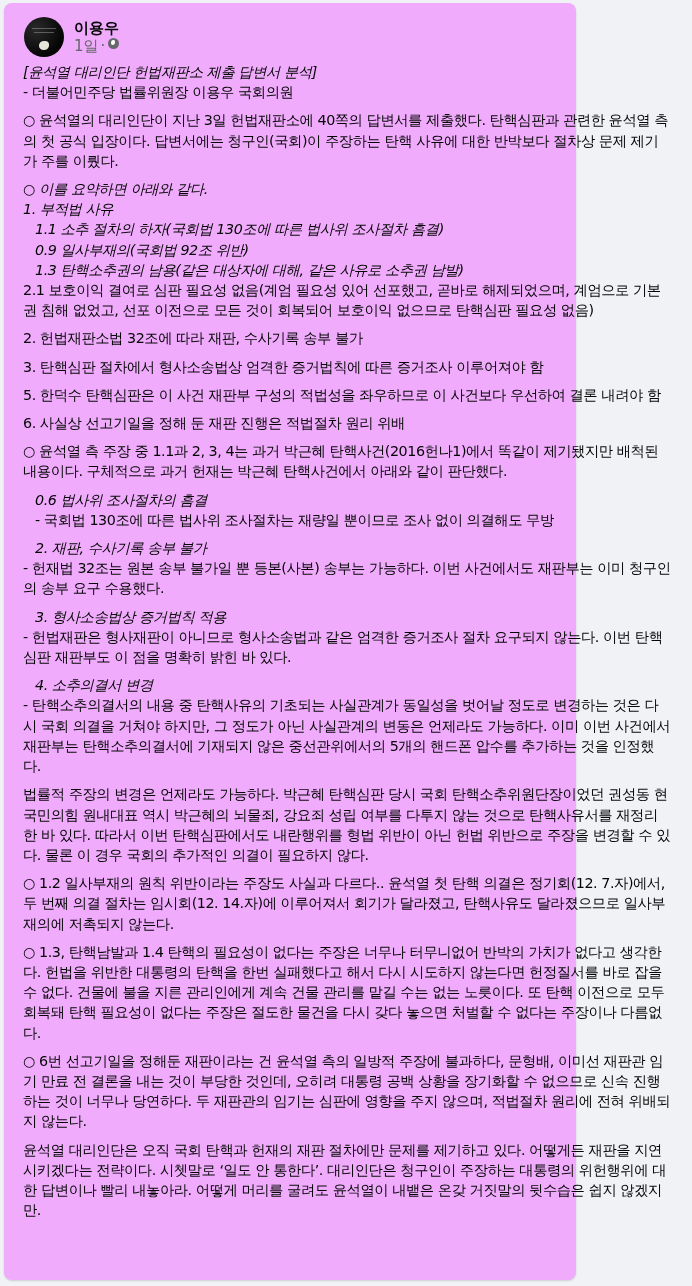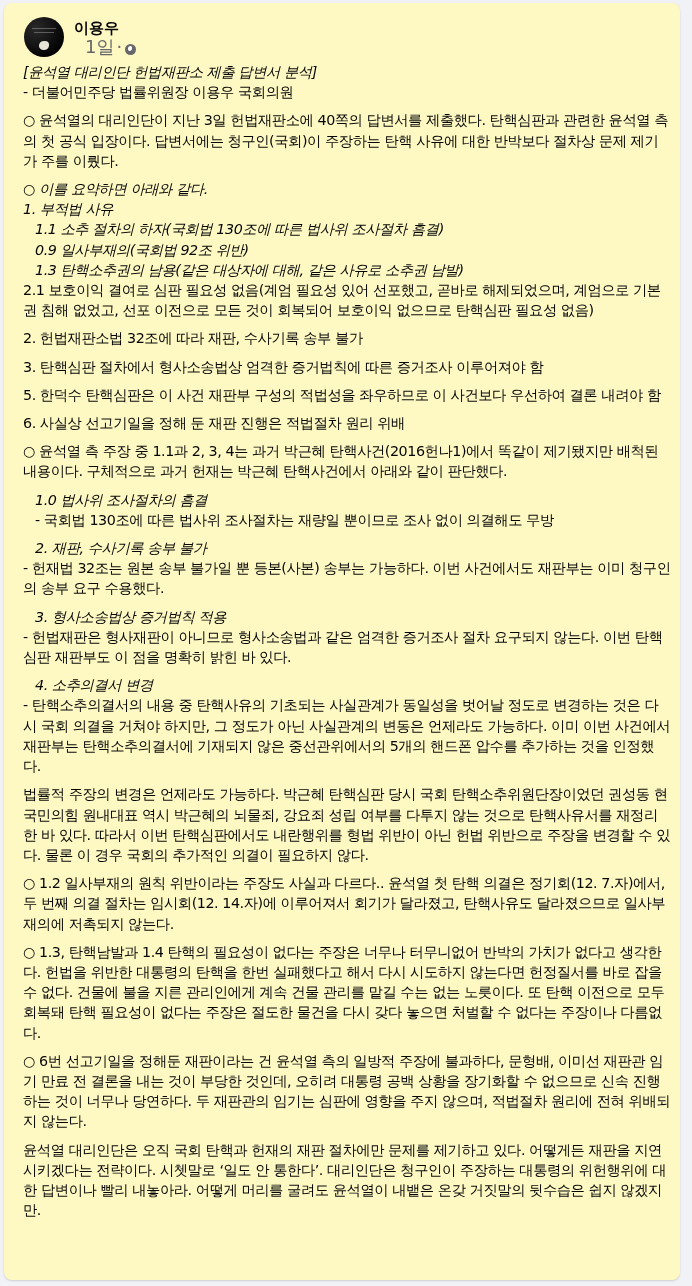--- a/index.html
+++ b/index.html
@@ -2,42 +2,42 @@
 <html><head>
 <meta charset="utf-8">
 <style>
   html, body { margin: 0; padding: 0; }
   body {
     width: 692px; height: 1286px; overflow: hidden;
     background: #f0f2f5;
     font-family: "DejaVu Sans", "Liberation Sans", sans-serif;
   }
   .card {
-    position: absolute; left: 4px; top: 3px; width: 676px; height: 1277px;
-    background: #fef9c3; border-radius: 8px;
+    position: absolute; left: 4px; top: 3px; width: 572px; height: 1277px;
+    background: #f0abfc; border-radius: 8px;
     box-shadow: 0 1px 2px rgba(0,0,0,0.15);
   }
   .header { position: absolute; left: 20px; top: 14px; display: flex; align-items: center; }
   .avatar {
     width: 40px; height: 40px; border-radius: 50%;
     background: radial-gradient(circle at 30% 30%, #2a2a2a, #050505 70%);
     position: relative; overflow: hidden;
   }
   .avatar .txt1, .avatar .txt2 {
     position: absolute; left: 8px; height: 1px; background: #888; opacity: .6;
   }
   .avatar .txt1 { top: 11px; width: 24px; }
   .avatar .txt2 { top: 15px; width: 20px; left: 10px; }
   .avatar .blob {
     position: absolute; left: 15px; top: 24px; width: 10px; height: 9px;
     border-radius: 50% 40% 50% 45%; background: #e8e4d8;
   }
   .meta { margin-left: 10px; }
   .author { font-size: 15px; font-weight: bold; color: #050505; line-height: 19px; }
-  .sub { font-size: 18px; color: #65676b; line-height: 17px; display: flex; align-items: flex-end; margin-left: 11px; }
+  .sub { font-size: 15px; color: #65676b; line-height: 17px; display: flex; align-items: flex-start; }
   .globe {
     display: inline-block; width: 11px; height: 11px; border-radius: 50%;
     background: #65676b; margin-left: 3px; position: relative;
   }
   .globe::after {
     content: ""; position: absolute; left: 3px; top: 2px; width: 4px; height: 5px;
     background: #fff; border-radius: 50% 30% 60% 40%;
   }
   .body {
     position: absolute; left: 19px; top: 59px; width: 648px;
@@ -78,21 +78,21 @@
     <p class="p tight indent"> 1.1 소추 절차의 하자(국회법 130조에 따른 법사위 조사절차 흠결)</p>
     <p class="p tight indent"> 0.9 일사부재의(국회법 92조 위반)</p>
     <p class="p tight indent"> 1.3 탄핵소추권의 남용(같은 대상자에 대해, 같은 사유로 소추권 남발)</p>
     <p class="p"> 2.1 보호이익 결여로 심판 필요성 없음(계엄 필요성 있어 선포했고, 곧바로 해제되었으며, 계엄으로 기본권 침해 없었고, 선포 이전으로 모든 것이 회복되어 보호이익 없으므로 탄핵심판 필요성 없음)</p>
     <p class="p">2. 헌법재판소법 32조에 따라 재판, 수사기록 송부 불가</p>
     <p class="p">3. 탄핵심판 절차에서 형사소송법상 엄격한 증거법칙에 따른 증거조사 이루어져야 함</p>
     <p class="p">5. 한덕수 탄핵심판은 이 사건 재판부 구성의 적법성을 좌우하므로 이 사건보다 우선하여 결론 내려야 함</p>
     <p class="p">6. 사실상 선고기일을 정해 둔 재판 진행은 적법절차 원리 위배</p>
 
     <p class="p">○ 윤석열 측 주장 중 1.1과 2, 3, 4는 과거 박근혜 탄핵사건(2016헌나1)에서 똑같이 제기됐지만 배척된 내용이다. 구체적으로 과거 헌재는 박근혜 탄핵사건에서 아래와 같이 판단했다.</p>
-    <p class="p tight indent"> 1.0 법사위 조사절차의 흠결</p>
+    <p class="p tight indent"> 0.6 법사위 조사절차의 흠결</p>
     <p class="p indent">  - 국회법 130조에 따른 법사위 조사절차는 재량일 뿐이므로 조사 없이 의결해도 무방</p>
     <p class="p tight indent"> 2. 재판, 수사기록 송부 불가</p>
     <p class="p">  - 헌재법 32조는 원본 송부 불가일 뿐 등본(사본) 송부는 가능하다. 이번 사건에서도 재판부는 이미 청구인의 송부 요구 수용했다.</p>
     <p class="p tight indent"> 3. 형사소송법상 증거법칙 적용</p>
     <p class="p">  - 헌법재판은 형사재판이 아니므로 형사소송법과 같은 엄격한 증거조사 절차 요구되지 않는다. 이번 탄핵심판 재판부도 이 점을 명확히 밝힌 바 있다.</p>
     <p class="p tight indent"> 4. 소추의결서 변경</p>
     <p class="p">  - 탄핵소추의결서의 내용 중 탄핵사유의 기초되는 사실관계가 동일성을 벗어날 정도로 변경하는 것은 다시 국회 의결을 거쳐야 하지만, 그 정도가 아닌 사실관계의 변동은 언제라도 가능하다. 이미 이번 사건에서 재판부는 탄핵소추의결서에 기재되지 않은 중선관위에서의 5개의 핸드폰 압수를 추가하는 것을 인정했다.</p>
 
     <p class="p">법률적 주장의 변경은 언제라도 가능하다. 박근혜 탄핵심판 당시 국회 탄핵소추위원단장이었던 권성동 현 국민의힘 원내대표 역시 박근혜의 뇌물죄, 강요죄 성립 여부를 다투지 않는 것으로 탄핵사유서를 재정리한 바 있다. 따라서 이번 탄핵심판에서도 내란행위를 형법 위반이 아닌 헌법 위반으로 주장을 변경할 수 있다. 물론 이 경우 국회의 추가적인 의결이 필요하지 않다.</p>
     <p class="p">○ 1.2 일사부재의 원칙 위반이라는 주장도 사실과 다르다.. 윤석열 첫 탄핵 의결은 정기회(12. 7.자)에서, 두 번째 의결 절차는 임시회(12. 14.자)에 이루어져서 회기가 달라졌고, 탄핵사유도 달라졌으므로 일사부재의에 저촉되지 않는다.</p>

